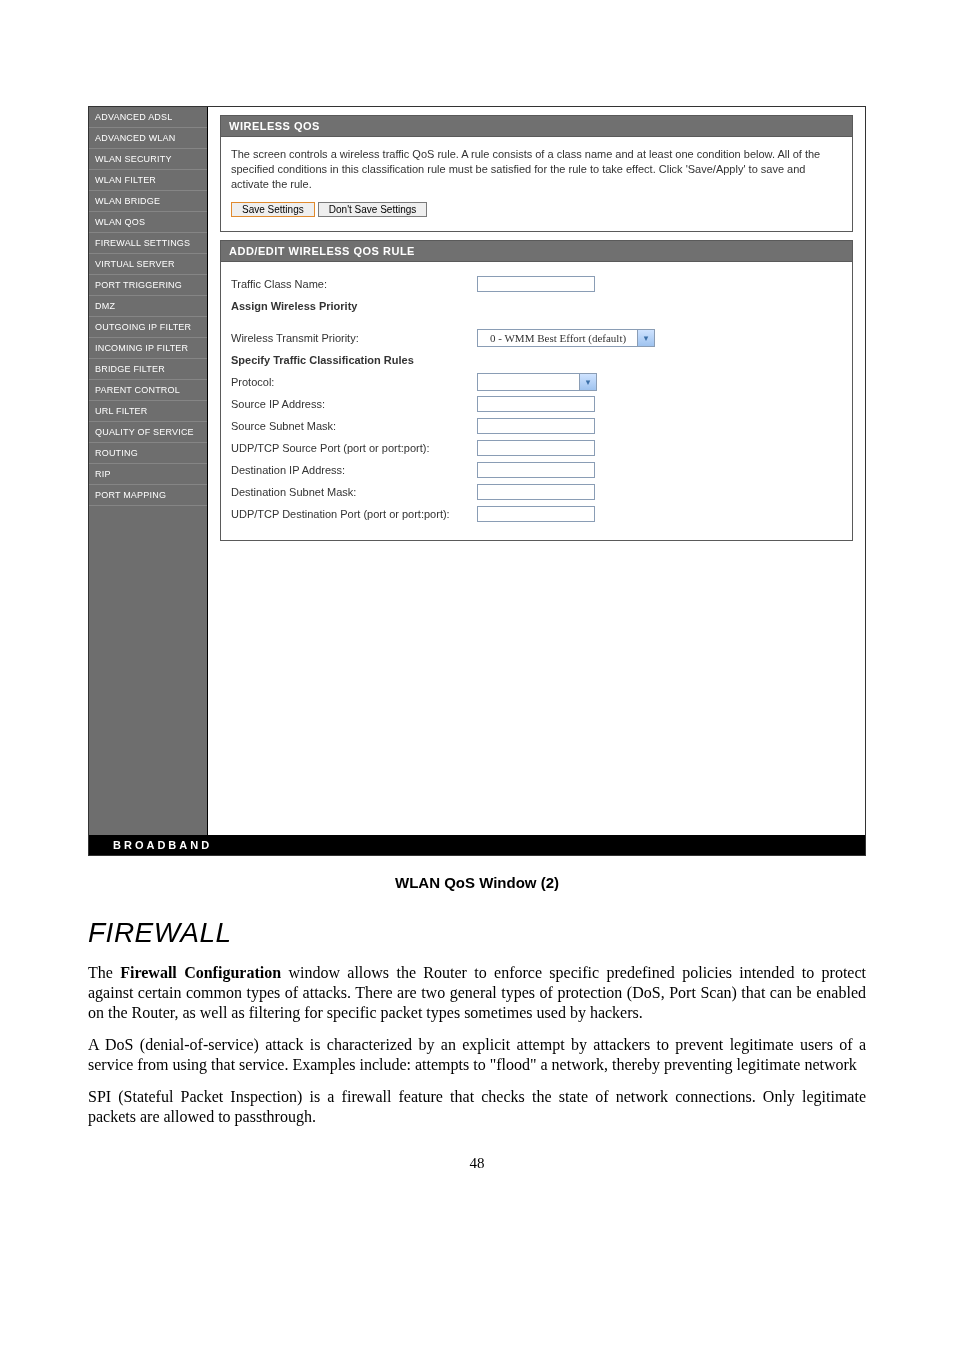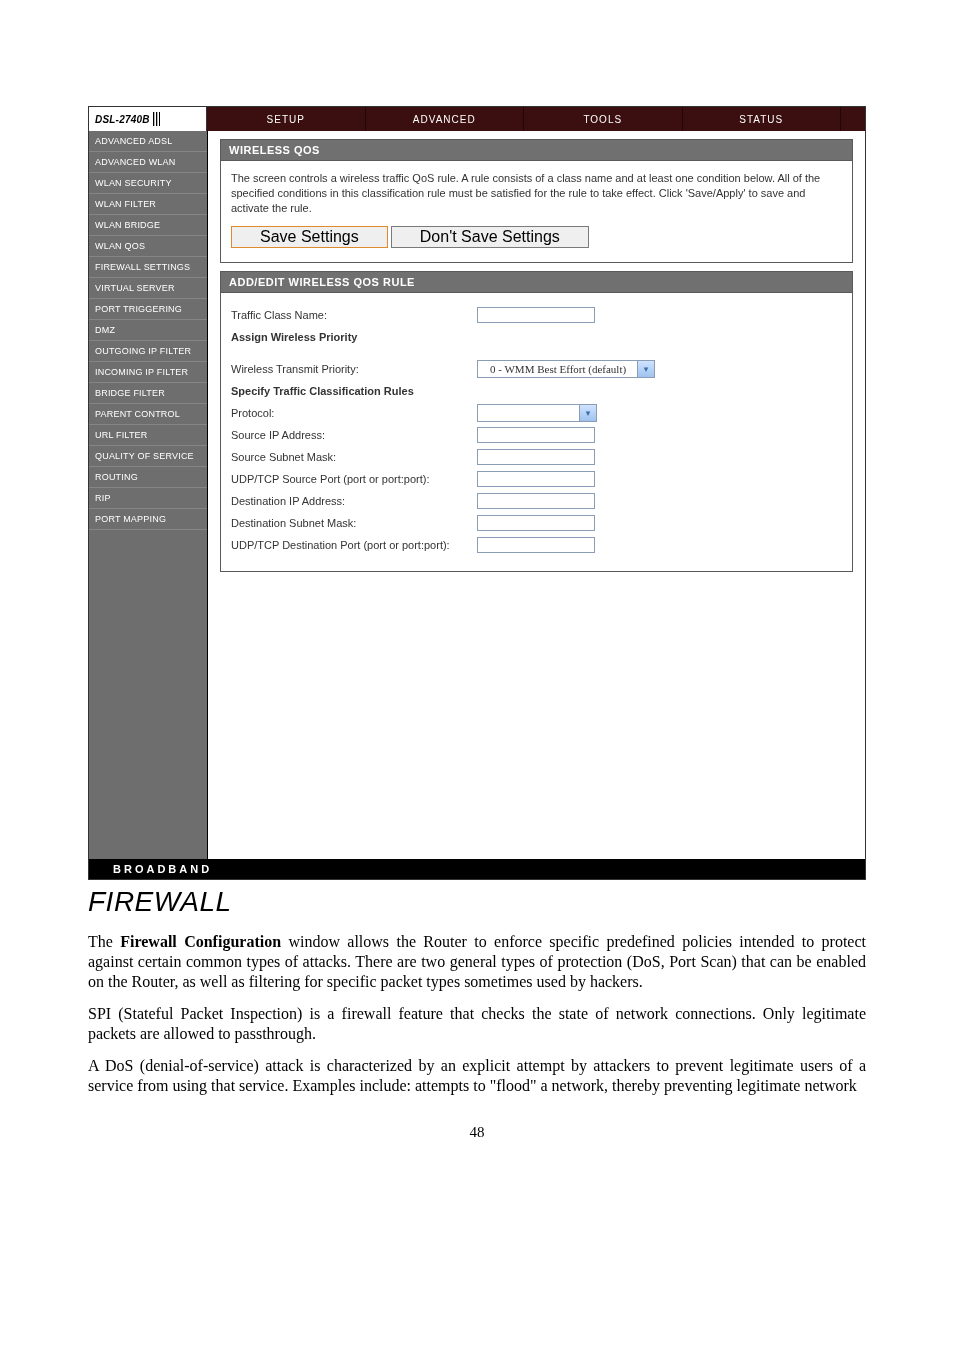--- a/index.html
+++ b/index.html
@@ -97,22 +97,22 @@
   .panel-body {
     border: 1px solid #5a5a5a;
     border-top: none;
     padding: 10px 10px 14px 10px;
     font-size: 11px;
     color: #333;
   }
   .panel-body p { margin: 0 0 10px 0; line-height: 1.35; }
   .btn {
     font-family: Verdana, sans-serif;
-    font-size: 16px;
-    padding: 1px 28px;
+    font-size: 10px;
+    padding: 1px 10px;
     border: 1px solid #7a7a7a;
     background: #efefef;
     cursor: pointer;
   }
   .btn.primary { border-color: #e08a2e; }
   .form-row {
     display: flex;
     align-items: center;
     min-height: 20px;
     margin: 2px 0;
@@ -193,33 +193,20 @@
     font-size: 15px;
     margin-top: 28px;
   }
 </style>
 </head>
 <body>
 
 <div class="page">
 
   <div class="screenshot">
-    <div class="ss-top">
-      <div class="ss-logo">
-        <span>DSL-2740B</span>
-          <span class="bars"></span>
-      </div>
-      <div class="ss-tabs">
-        <div class="ss-tab">SETUP</div>
-        <div class="ss-tab">ADVANCED</div>
-        <div class="ss-tab">TOOLS</div>
-        <div class="ss-tab">STATUS</div>
-        <div class="ss-tab"></div>
-      </div>
-    </div>
 
     <div class="ss-body">
       <div class="ss-side">
         <div class="item">ADVANCED ADSL</div>
         <div class="item">ADVANCED WLAN</div>
         <div class="item">WLAN SECURITY</div>
         <div class="item">WLAN FILTER</div>
         <div class="item">WLAN BRIDGE</div>
         <div class="item">WLAN QOS</div>
         <div class="item">FIREWALL SETTINGS</div>
@@ -302,26 +289,27 @@
             <input class="tinput" style="">
           </div>
 
         </div>
       </div>
     </div>
 
     <div class="ss-foot">BROADBAND</div>
   </div>
 
+  <div class="caption">WLAN QoS Window (2)</div>
 
   <h1 class="section">FIREWALL</h1>
 
   <div class="doc">
     <p>
       <span>The </span><span class="b">Firewall Configuration</span><span> window allows the Router to enforce specific predefined policies intended to protect against certain common types of attacks. There are two general types of protection (DoS, Port Scan) that can be enabled on the Router, as well as filtering for specific packet types sometimes used by hackers.</span>
     </p>
+    <p>A DoS (denial-of-service) attack is characterized by an explicit attempt by attackers to prevent legitimate users of a service from using that service. Examples include: attempts to "flood" a network, thereby preventing legitimate network</p>
     <p>SPI (Stateful Packet Inspection) is a firewall feature that checks the state of network connections. Only legitimate packets are allowed to passthrough.</p>
-    <p>A DoS (denial-of-service) attack is characterized by an explicit attempt by attackers to prevent legitimate users of a service from using that service. Examples include: attempts to "flood" a network, thereby preventing legitimate network</p>
   </div>
 
   <div class="pgnum">48</div>
 
 </div>
 
 </body></html>

